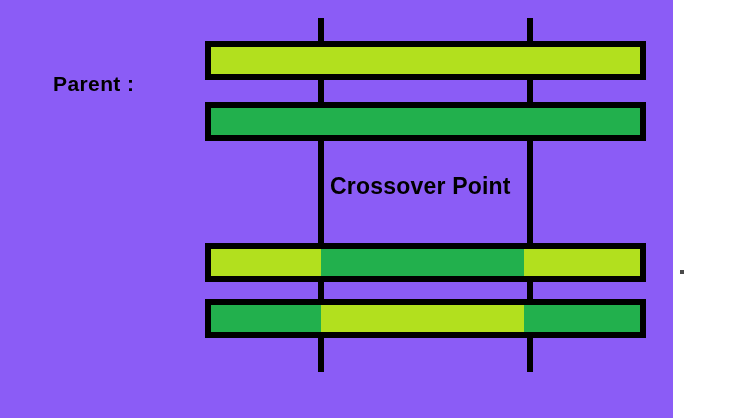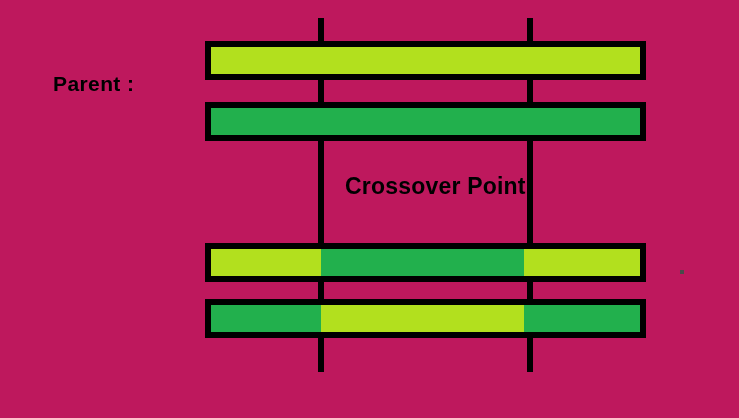--- a/index.html
+++ b/index.html
@@ -8,23 +8,23 @@
   }
   body {
     width: 739px;
     height: 418px;
     background: #ffffff;
     font-family: "Liberation Sans", sans-serif;
     overflow: hidden;
   }
   #diagram {
     position: relative;
-    width: 739px;
+    width: 673px;
     height: 418px;
-    background: #be185d;
+    background: #8b5cf6;
   }
 
   
   .row-label {
     position: absolute;
     font-weight: bold;
     color: #000000;
     font-size: 21px;
     letter-spacing: 0.4px;
     white-space: nowrap;
@@ -35,21 +35,21 @@
 
   .center-label {
     position: absolute;
     font-weight: bold;
     color: #000000;
     font-size: 23px;
     white-space: nowrap;
     line-height: 1;
     letter-spacing: 0.2px;
   }
-  #label-crossover { left: 330px; top: 175px; margin-left: 15px; }
+  #label-crossover { left: 330px; top: 175px; }
 
   
   .bar {
     position: absolute;
     display: flex;
     box-sizing: border-box;
     border: 6px solid #000000;
     background: #000000;
   }
   .seg {

